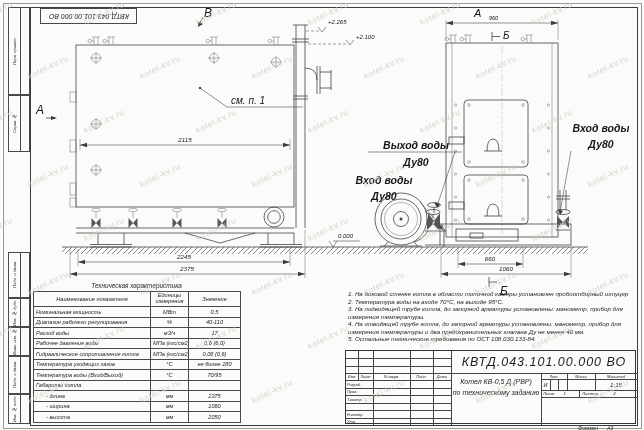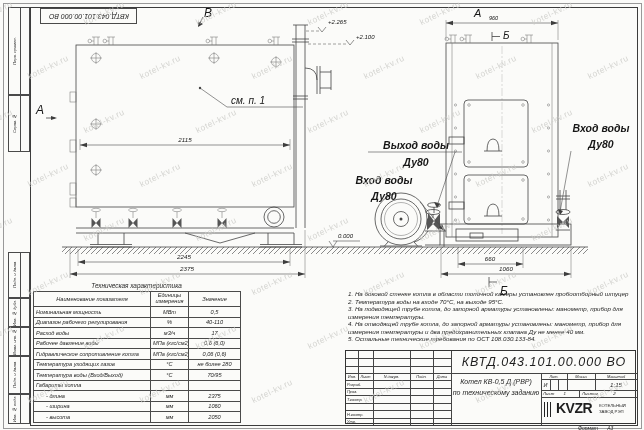--- a/index.html
+++ b/index.html
@@ -467,29 +467,20 @@
 
     <div class="abs" style="left:197px;top:39.8px;font-size:4.4px;">
       <span>Лист</span>
       <span style="margin-left:8px;">1</span>
     </div>
     <div class="abs" style="left:236px;top:39.8px;font-size:4.4px;">
       <span>Листов</span>
       <span style="margin-left:14px;">2</span>
     </div>
 
-    <div class="abs" style="left:198px;top:49px;width:92px;height:22px;">
-      <span class="abs" style="left:0;top:2px;width:9px;height:15px;
-                   background:repeating-linear-gradient(90deg,#222 0 1.5px,transparent 1.5px 3px);"></span>
-      <span class="abs" style="left:12px;top:0;font-size:14px;font-weight:bold;font-style:normal;letter-spacing:-0.5px;">KVZR</span>
-      <span class="abs" style="left:55px;top:3px;font-size:4.3px;font-style:normal;line-height:1.3;">
-        <span style="display:block;">КОТЕЛЬНЫЙ</span>
-        <span style="display:block;">ЗАВОД РЭП</span>
-      </span>
-    </div>
   </div>
 
   <div class="abs" style="left:578px;top:424.5px;font-size:5px;">
     <span>Формат</span>
     <span style="margin-left:8px;">А3</span>
   </div>
 
   <div id="wm" class="abs" style="left:0;top:0;width:644px;height:430px;">
       <span style="left: -30px; top: 8px;">kotel-kv.ru</span>
       <span style="left: 82px; top: 8px;">kotel-kv.ru</span>

